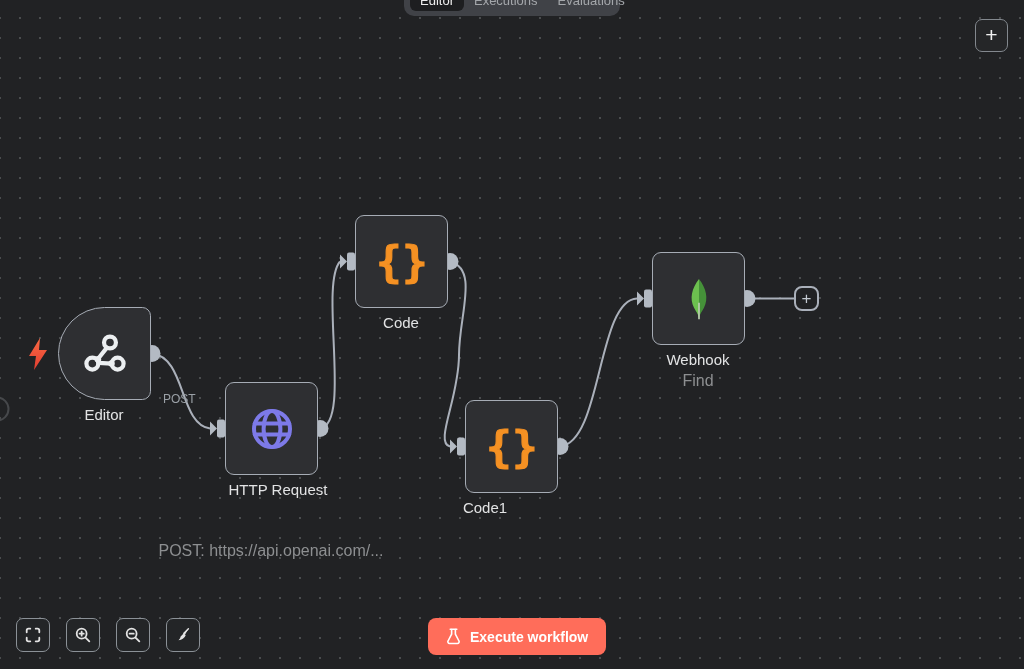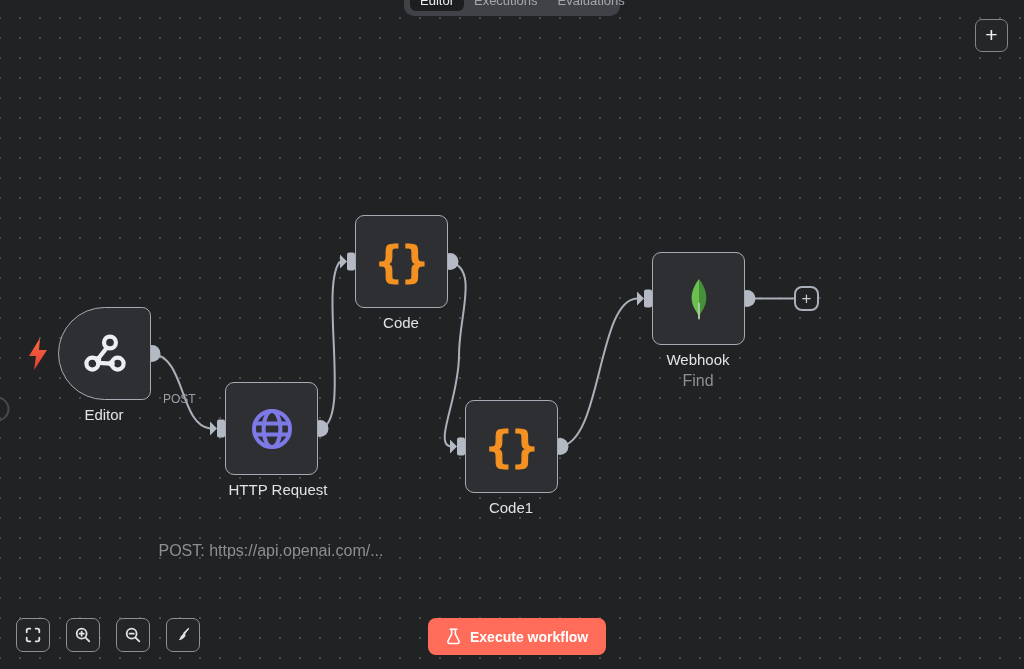--- a/index.html
+++ b/index.html
@@ -173,21 +173,21 @@
   </svg>
 </div>
 <div class="node-label" style="left:401px;top:314px;">Code</div>
 
 <div class="node" style="left:465px;top:400px;">
   <svg width="60" height="60" viewBox="0 0 60 60">
     <text x="17" y="45" font-family="DejaVu Sans Mono, monospace" font-size="42" font-weight="bold" fill="#f59123" stroke="#f59123" stroke-width="1.2" text-anchor="middle">{</text>
     <text x="43" y="45" font-family="DejaVu Sans Mono, monospace" font-size="42" font-weight="bold" fill="#f59123" stroke="#f59123" stroke-width="1.2" text-anchor="middle">}</text>
   </svg>
 </div>
-<div class="node-label" style="left:511px;top:499px;">Code1</div>
+<div class="node-label" style="left:485px;top:499px;">Code1</div>
 
 <div class="node" style="left:652px;top:252px;">
   <svg width="46" height="46" viewBox="0 0 24 24">
     <path d="M12 1.5 C8.2 6.5 7 11.5 9.4 16.6 C10.5 18.8 11.6 19.8 11.8 21.6 L12 21.6 L12 1.5 Z" fill="#6cc04f"></path>
     <path d="M12 1.5 C15.8 6.5 17 11.5 14.6 16.6 C13.5 18.8 12.4 19.8 12.2 21.6 L12 21.6 L12 1.5 Z" fill="#459139"></path>
     <path d="M12 14 L12 22.5" stroke="#b8cbae" stroke-width="0.9"></path>
   </svg>
 </div>
 <div class="node-label" style="left:698px;top:351px;">Webhook</div>
 <div class="node-subtitle" style="left:698px;top:372px;">Find</div>

